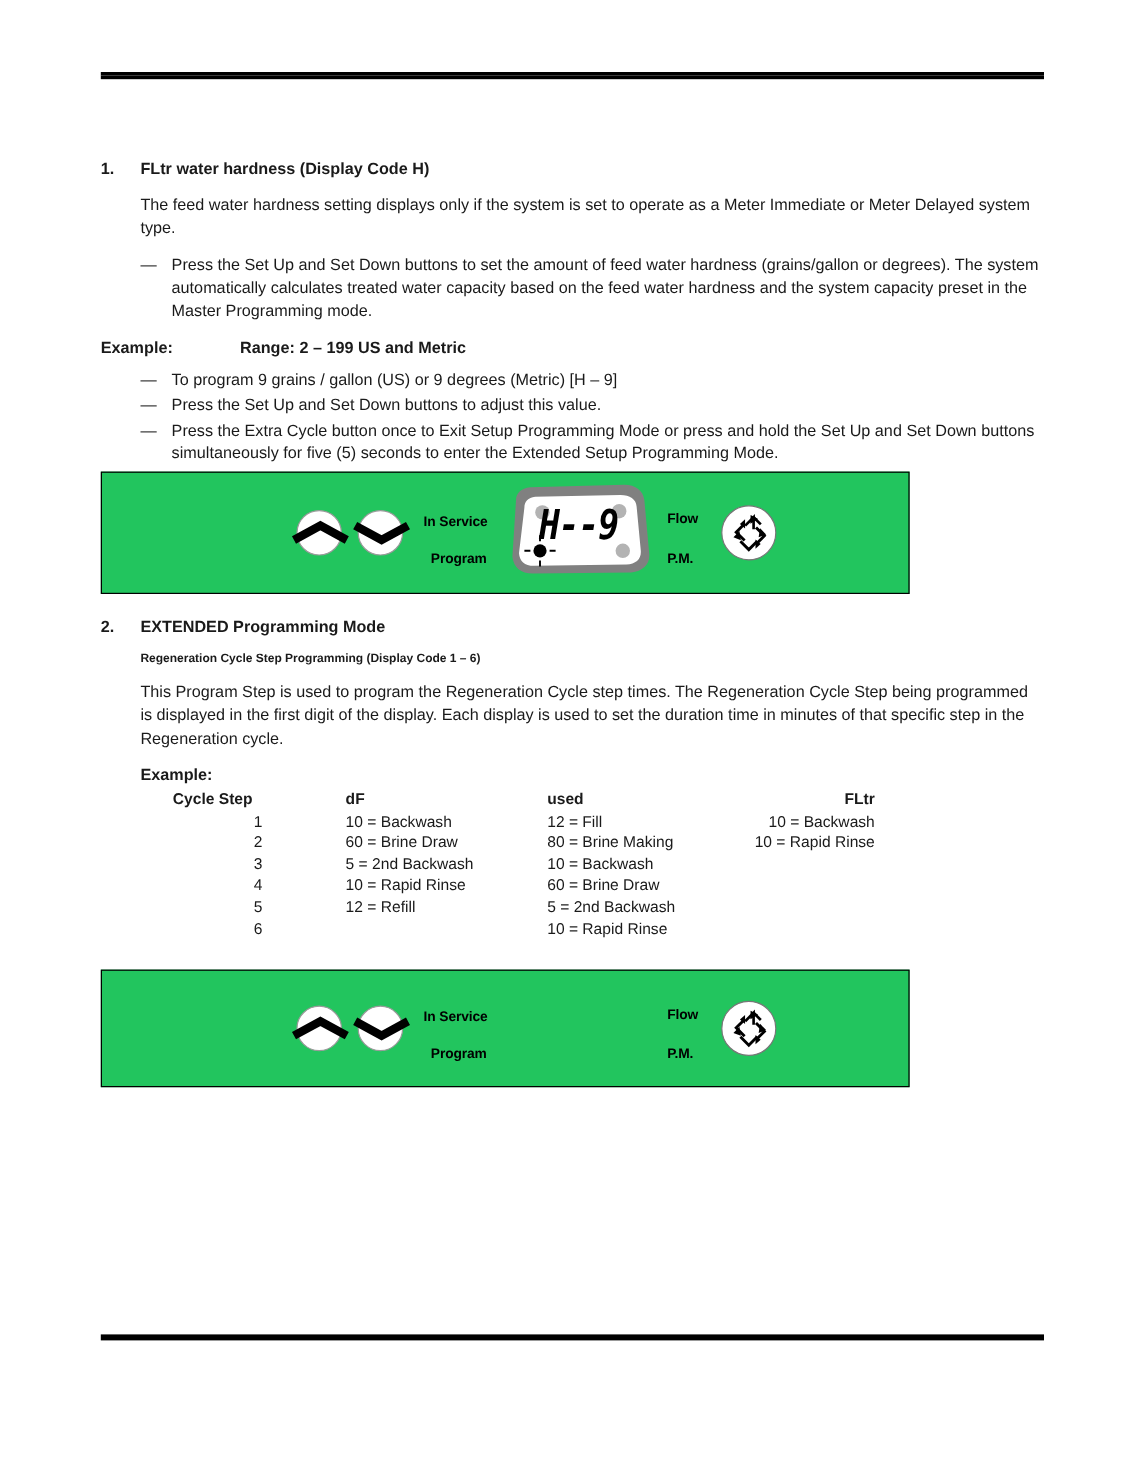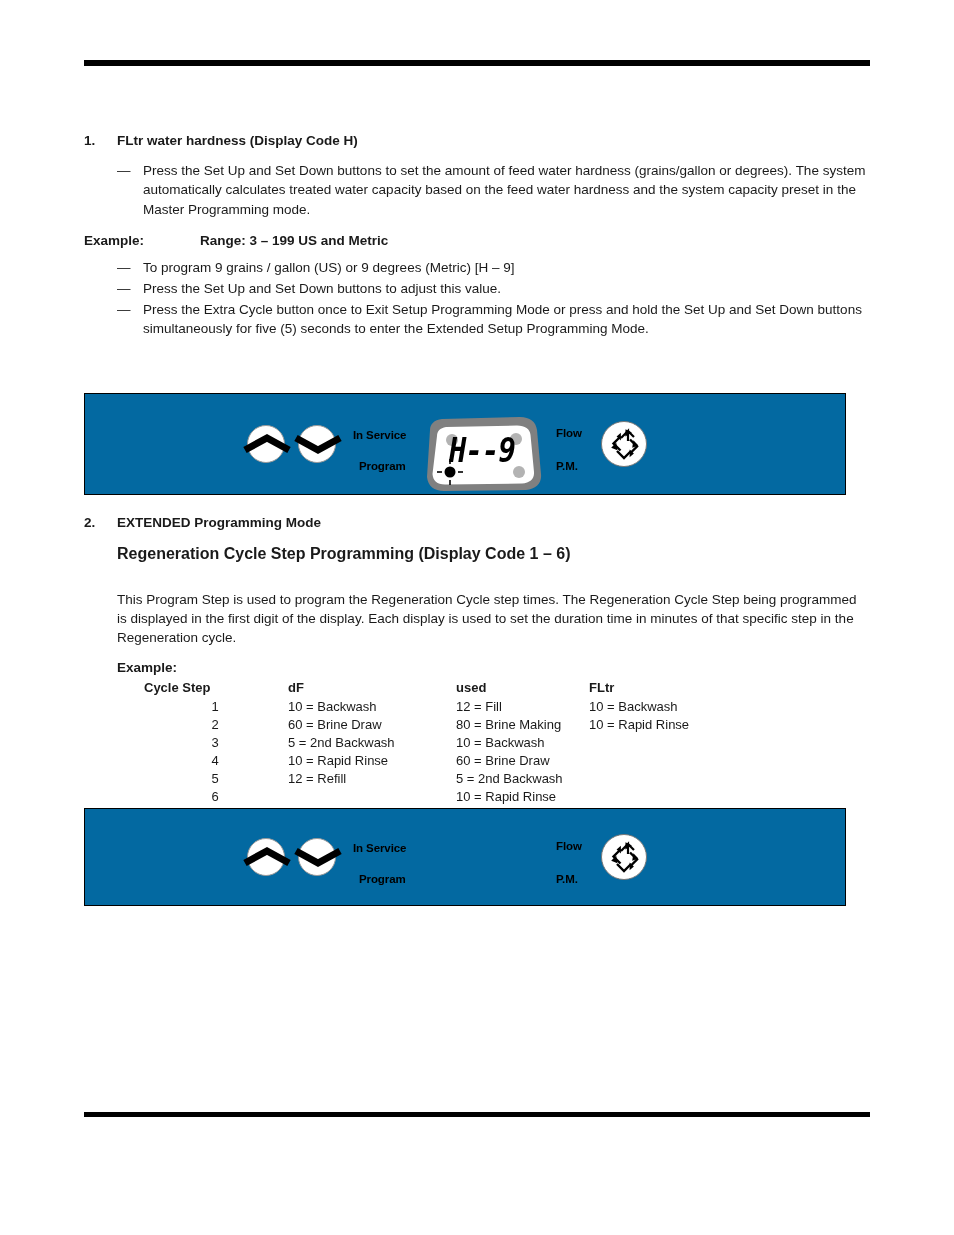--- a/index.html
+++ b/index.html
@@ -95,23 +95,23 @@
     font-size: 13.5px;
     line-height: 1.4;
     margin-top: 13px;
     margin-bottom: 7px;
   }
   .example-row .ex-label { width: 116px; flex: 0 0 116px; }
 
   .sub-head {
     margin-left: 33px;
     font-weight: bold;
-    font-size: 16px;
+    font-size: 10px;
     line-height: 1.4;
-    margin-bottom: 24px;
+    margin-bottom: 10px;
   }
   .example-single {
     margin-left: 33px;
     font-weight: bold;
     font-size: 13.5px;
     line-height: 1.4;
     margin-top: 12px;
     margin-bottom: 1px;
   }
 
@@ -130,30 +130,30 @@
   }
   .cycle-table td {
     padding: 0;
     white-space: nowrap;
     vertical-align: top;
   }
   .cycle-table .col-step { width: 144px; text-align: center; }
   .cycle-table th.col-step { text-align: left; padding-left: 2px; }
   .cycle-table .col-df   { width: 168px; }
   .cycle-table .col-dfff { width: 133px; }
-  .cycle-table .col-fltr { width: 140px; }
+  .cycle-table .col-fltr { width: 140px; text-align: right; }
 
   
   .panel-box {
     position: absolute;
     left: 84px;
     border: 1.5px solid #000000;
-    background: #0369a1;
+    background: #22c55e;
     box-sizing: border-box;
-    width: 762px;
+    width: 674px;
   }
   .panel-inner {
     position: relative;
     height: 100%;
     width: 100%;
   }
 
   .btn-circle {
     position: absolute;
     width: 38px;
@@ -246,31 +246,32 @@
     <div class="rule-thick"></div>
   </div>
 
   <div class="content">
 
     <div class="num-head">
       <span class="num">1.</span>
       <span>FLtr water hardness (Display Code H)</span>
     </div>
 
+    <div class="para">The feed water hardness setting displays only if the system is set to operate as a Meter Immediate or Meter Delayed system type.</div>
 
     <div class="dash-list">
       <div class="dash-item">
         <span class="dash">—</span>
         <span class="dtext">Press the Set Up and Set Down buttons to set the amount of feed water hardness (grains/gallon or degrees). The system automatically calculates treated water capacity based on the feed water hardness and the system capacity preset in the Master Programming mode.</span>
       </div>
     </div>
 
     <div class="example-row">
       <span class="ex-label">Example:</span>
-      <span>Range: 3 – 199 US and Metric</span>
+      <span>Range: 2 – 199 US and Metric</span>
     </div>
 
     <div class="dash-list">
       <div class="dash-item">
         <span class="dash">—</span>
         <span class="dtext">To program 9 grains / gallon (US) or 9 degrees (Metric) [H – 9]</span>
       </div>
       <div class="dash-item">
         <span class="dash">—</span>
         <span class="dtext">Press the Set Up and Set Down buttons to adjust this value.</span>
@@ -293,21 +294,21 @@
 
       <div class="btn-circle" style="left:213px; top:31px;">
         <svg class="chev" viewBox="0 0 48 18">
           <polyline points="2,3 24,15 46,3" fill="none" stroke="#000" stroke-width="7" stroke-linecap="butt" stroke-linejoin="miter"></polyline>
         </svg>
       </div>
 
       <div class="side-label" style="left:268px; top:35px;">In Service</div>
       <div class="side-label" style="left:274px; top:66px;">Program</div>
 
-      <div class="lcd-wrap" style="left:335px; top:22px;">
+      <div class="lcd-wrap" style="left:335px; top:9px;">
         <svg width="124" height="76" viewBox="0 0 124 76">
           <path d="M10,14 C10,8 14,4 22,3 L100,1 C110,1 116,6 117,14 L121,58 C122,67 116,73 106,74 L24,75 C14,75 8,70 7,61 Z" fill="#808080"></path>
           <path d="M17,20 C17,15 20,12 26,11 L97,9.5 C105,9.5 110,13 110.5,19 L114,56 C114.5,63 110,67 102,67.5 L25,68.5 C17,68.5 13,64.5 12.5,58 Z" fill="#ffffff"></path>
           <circle cx="32" cy="24" r="6" fill="#b3b3b3"></circle>
           <circle cx="96" cy="23" r="6" fill="#b3b3b3"></circle>
           <circle cx="99" cy="56" r="6" fill="#b3b3b3"></circle>
           <g>
             <circle cx="30" cy="56" r="5.5" fill="#000000"></circle>
             <line x1="30" y1="43" x2="30" y2="48" stroke="#000" stroke-width="1.6"></line>
             <line x1="30" y1="64" x2="30" y2="69" stroke="#000" stroke-width="1.6"></line>

